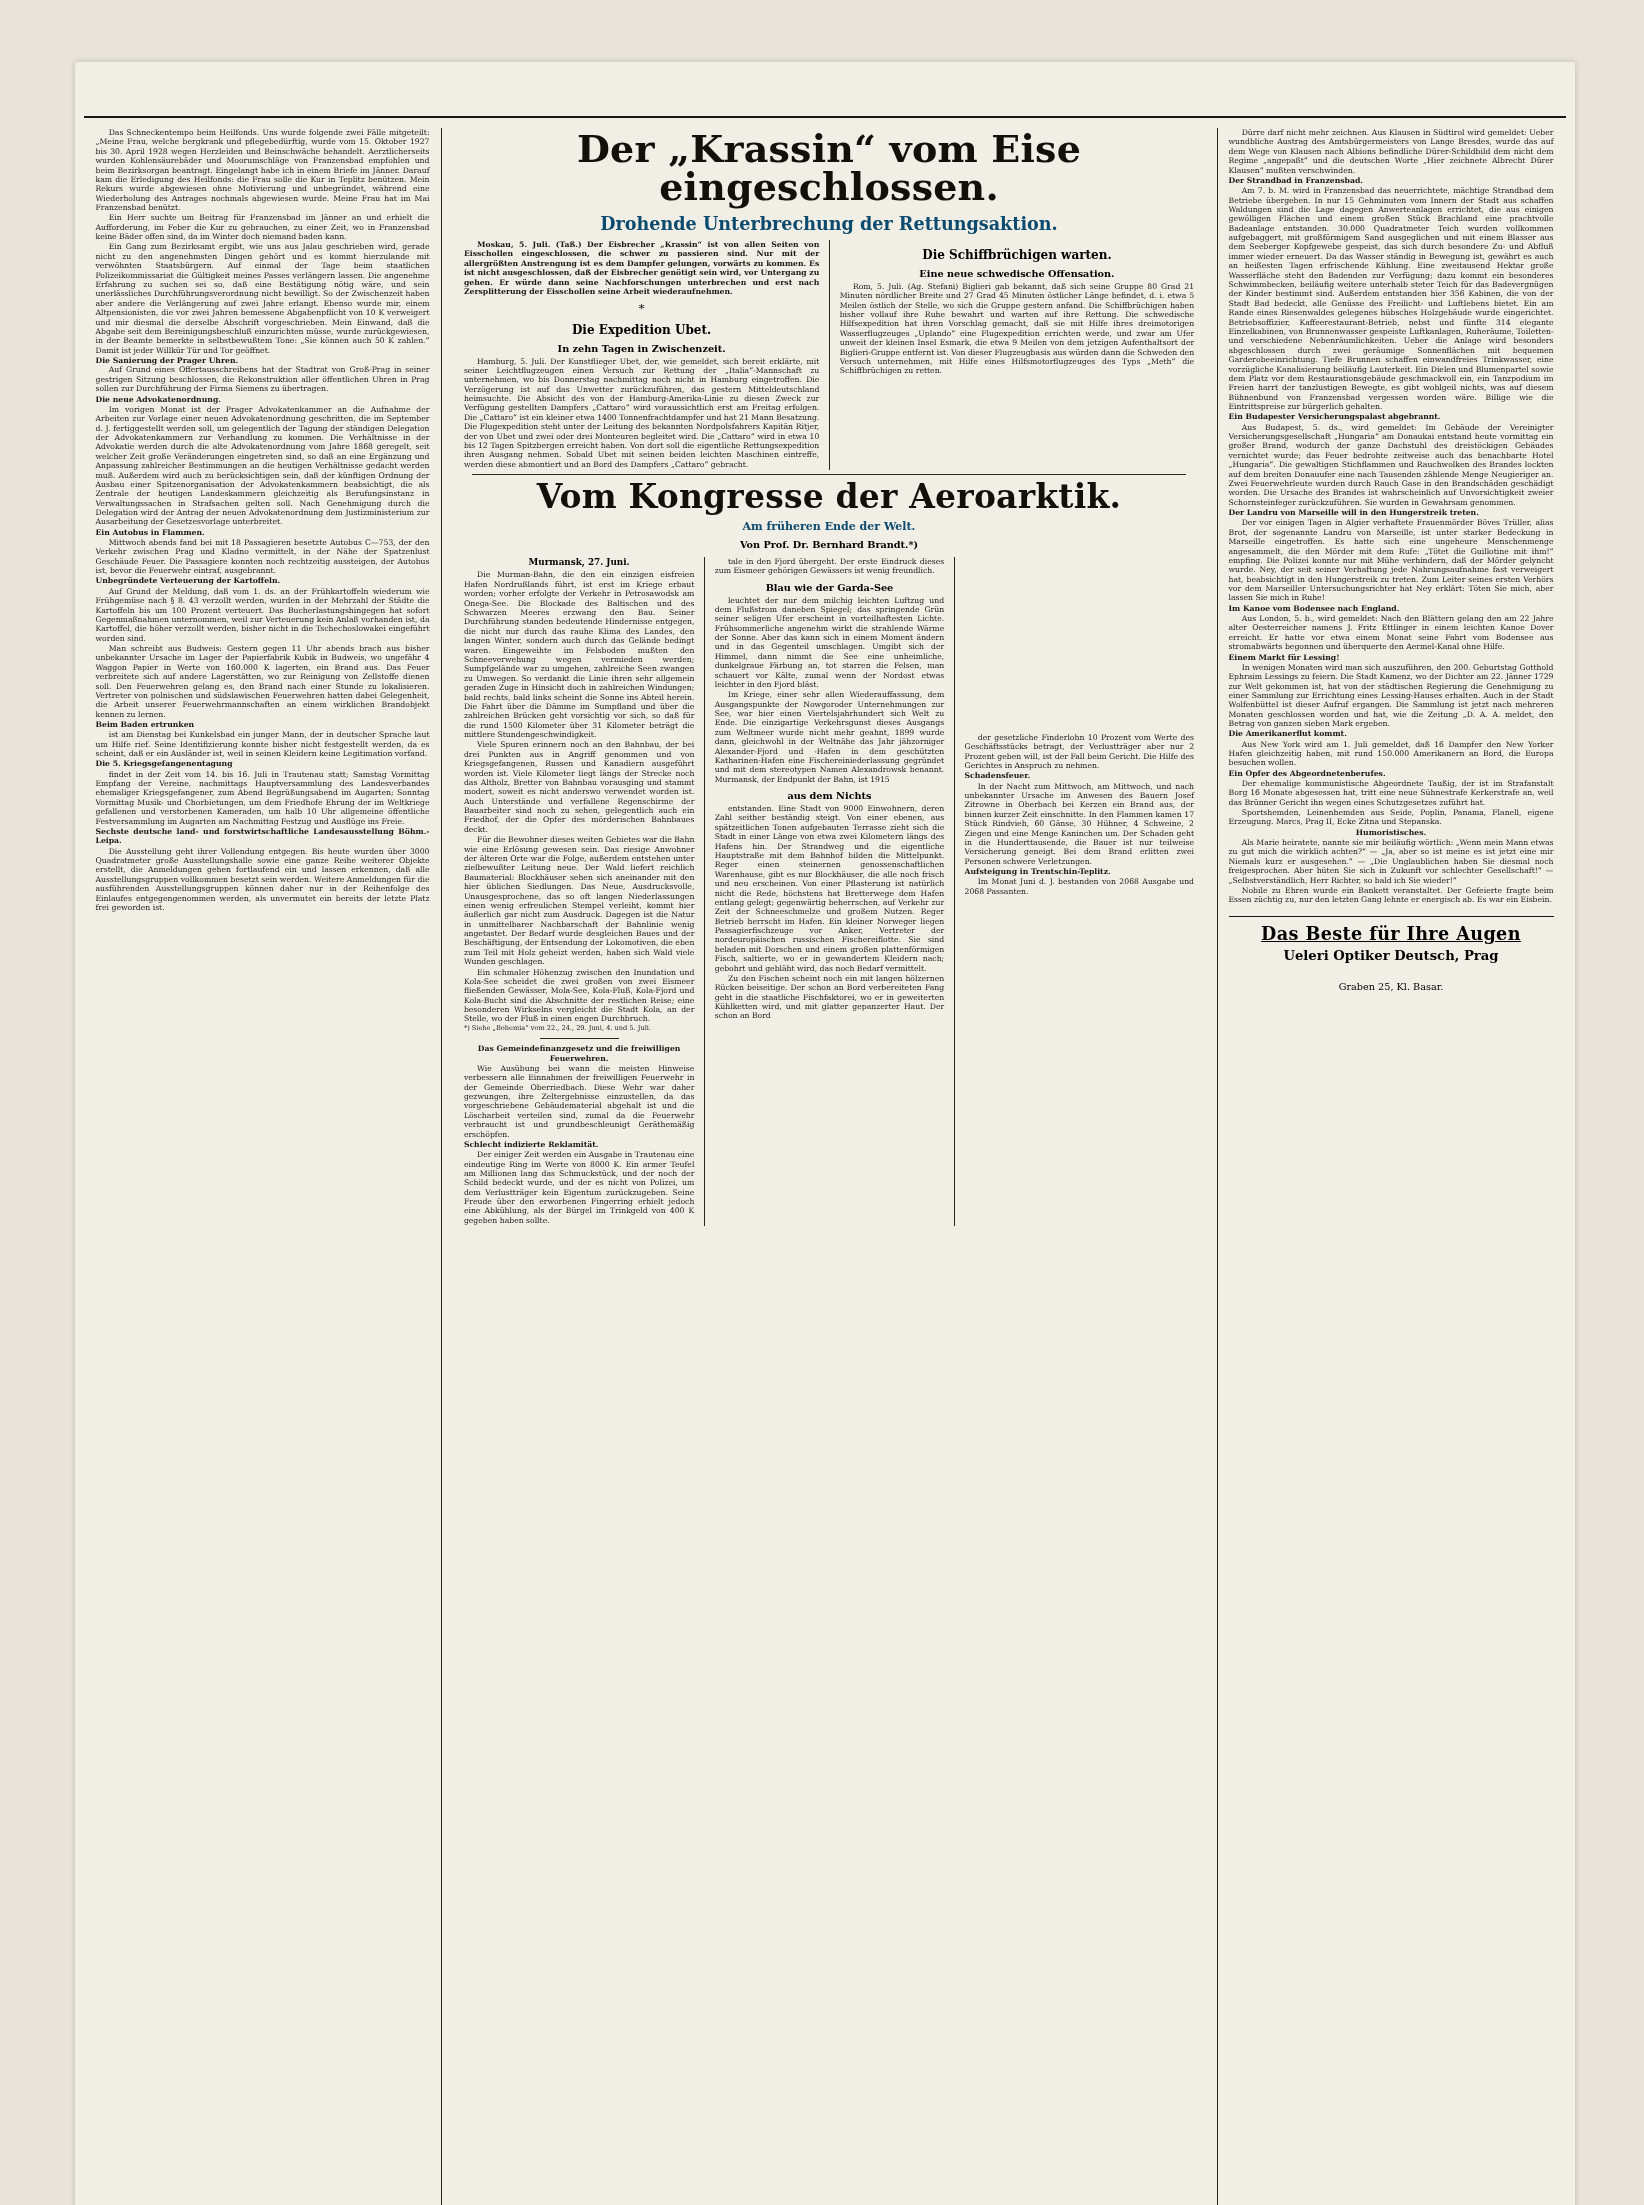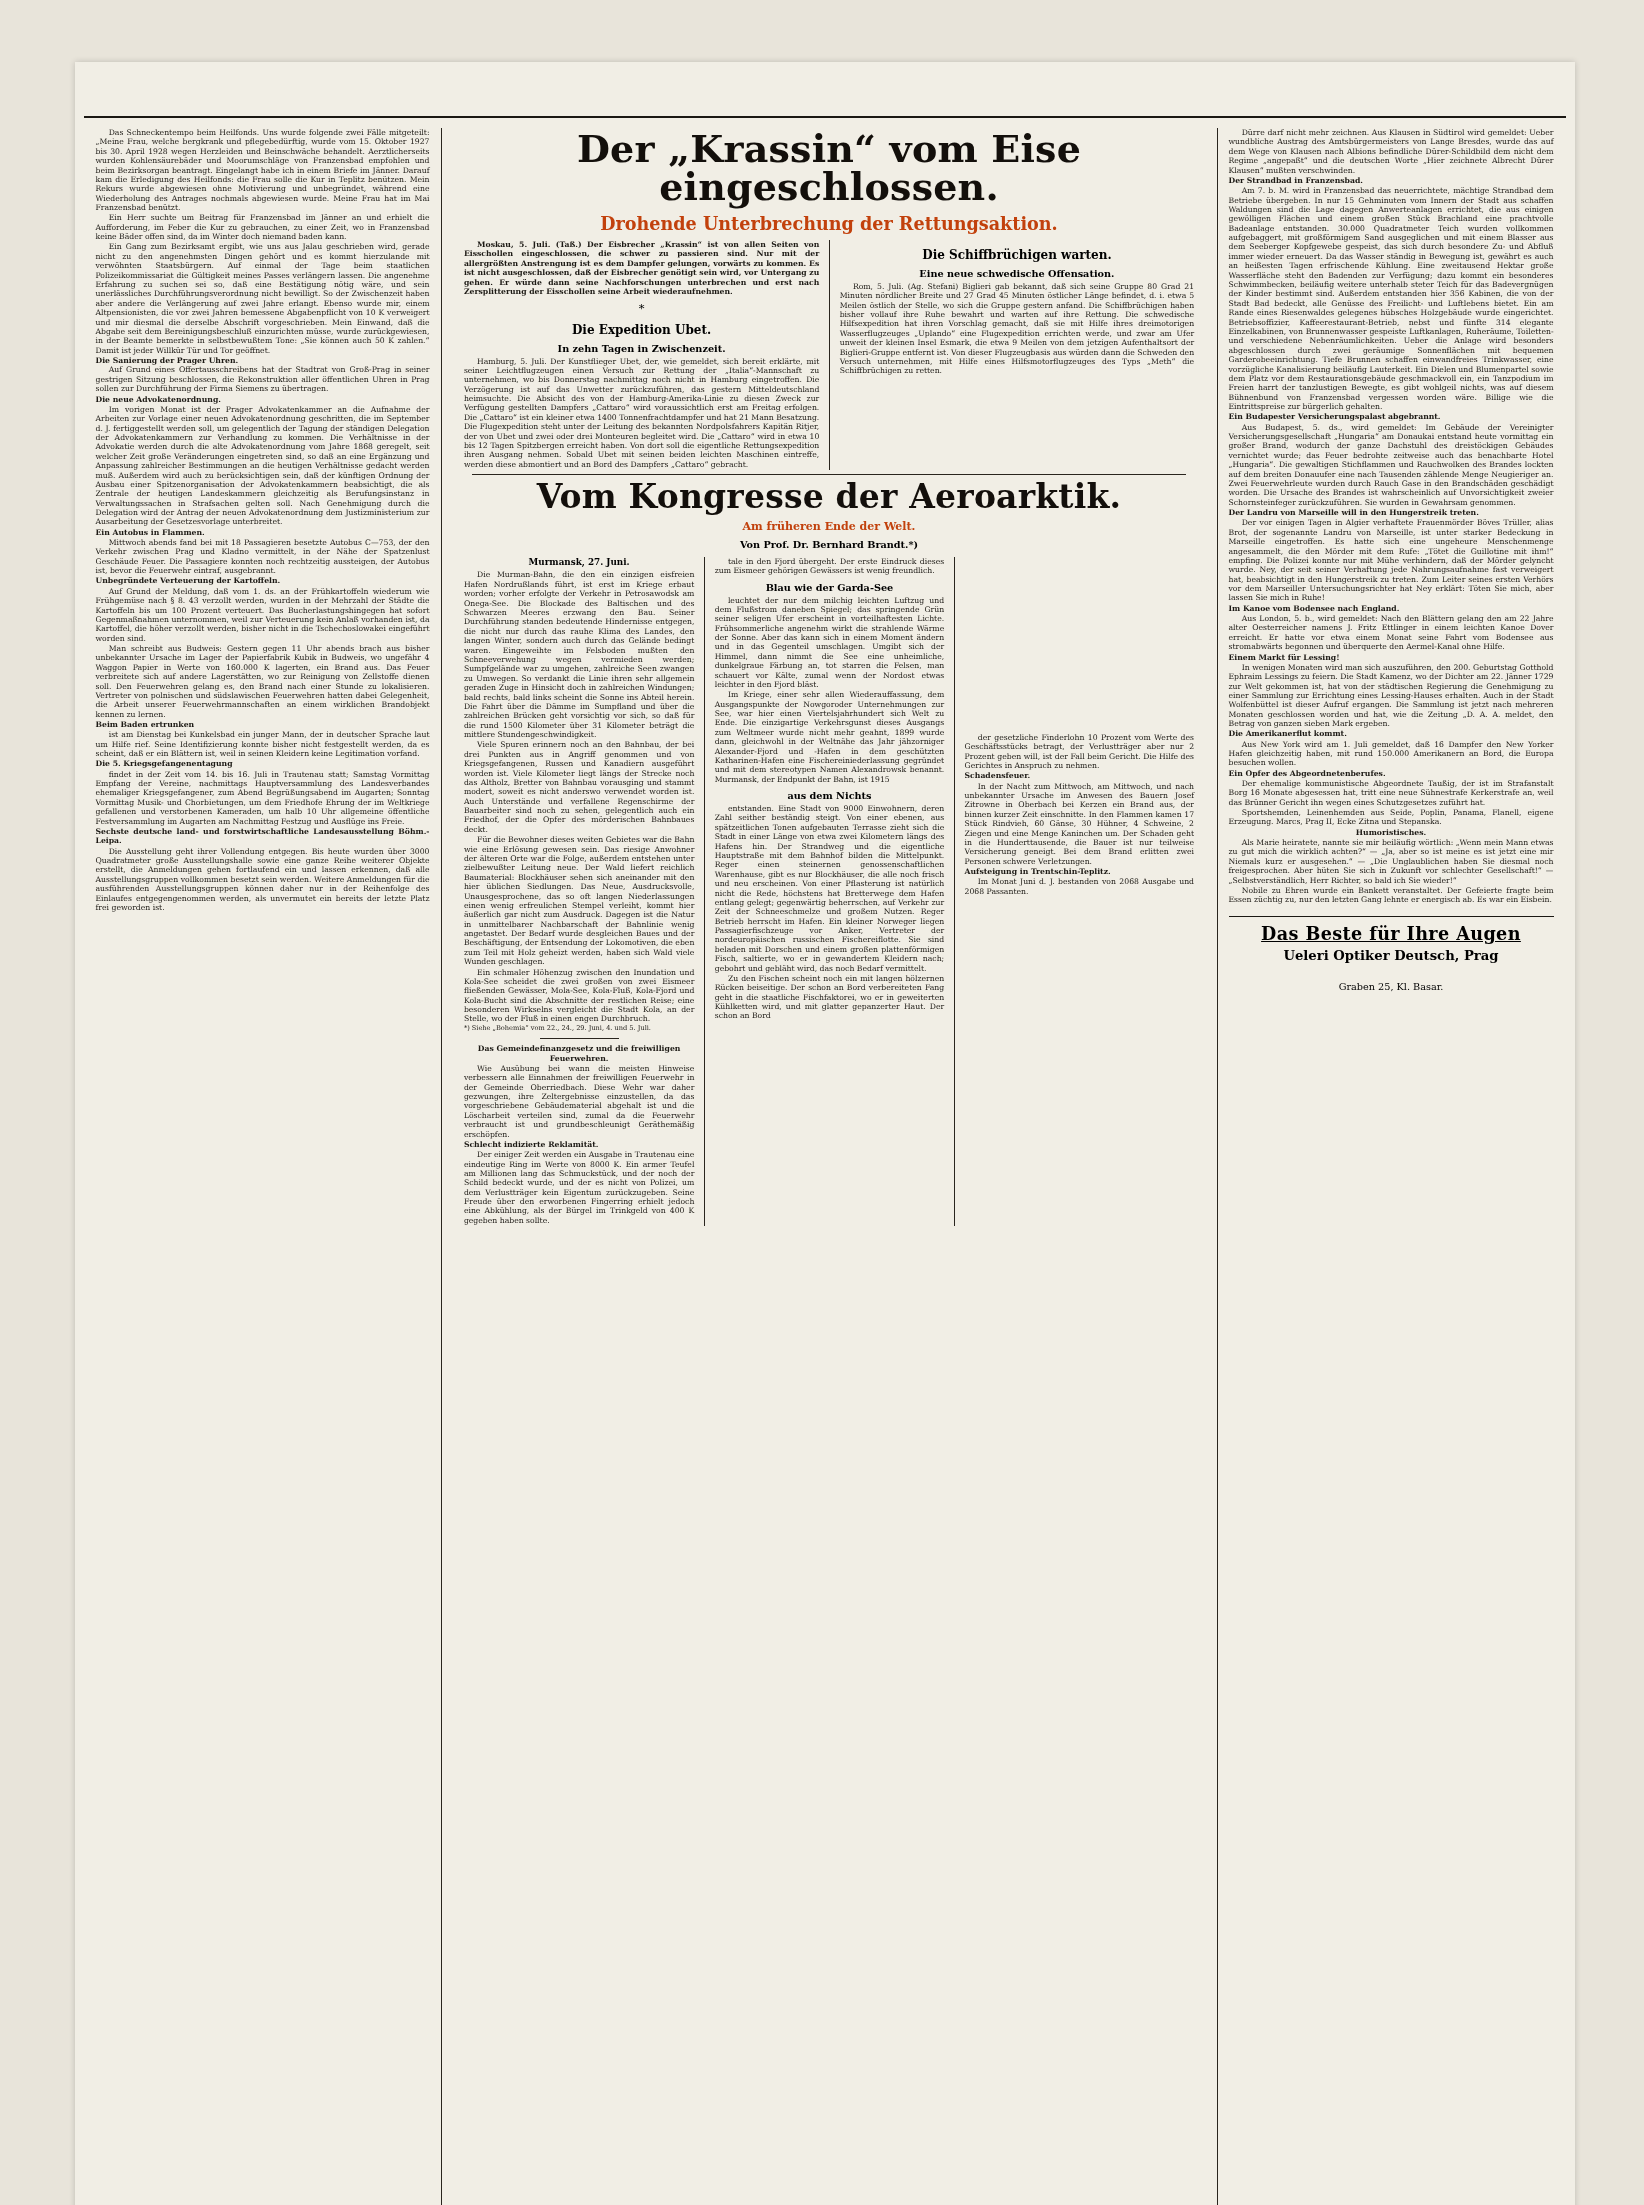--- a/index.html
+++ b/index.html
@@ -116,21 +116,21 @@
     text-align: center;
     margin: 1.8px 0 7px 0;
     color: #130f0b;
     letter-spacing: 0.2px;
   }
   h2.subhead {
     font-size: 17.6px;
     font-weight: bold;
     text-align: center;
     margin: 0 0 6.2px 0;
-    color: #c2410c;
+    color: #0c4a6e;
   }
   h3.byline {
     font-size: 9.7px;
     font-weight: bold;
     text-align: center;
     margin: 0 0 7px 0;
   }
   h3.kicker {
     font-size: 12px;
     font-weight: bold;
@@ -214,21 +214,21 @@
       <p style="text-indent:13.2px;font-weight:bold;display:inline">Die Sanierung der Prager Uhren.</p>
       <p>Auf Grund eines Offertausschreibens hat der Stadtrat von Groß-Prag in seiner gestrigen Sitzung beschlossen, die Rekonstruktion aller öffentlichen Uhren in Prag sollen zur Durchführung der Firma Siemens zu übertragen.</p>
       <p class="noind boldrun">Die neue Advokatenordnung.</p>
       <p>Im vorigen Monat ist der Prager Advokatenkammer an die Aufnahme der Arbeiten zur Vorlage einer neuen Advokatenordnung geschritten, die im September d. J. fertiggestellt werden soll, um gelegentlich der Tagung der ständigen Delegation der Advokatenkammern zur Verhandlung zu kommen. Die Verhältnisse in der Advokatie werden durch die alte Advokatenordnung vom Jahre 1868 geregelt, seit welcher Zeit große Veränderungen eingetreten sind, so daß an eine Ergänzung und Anpassung zahlreicher Bestimmungen an die heutigen Verhältnisse gedacht werden muß. Außerdem wird auch zu berücksichtigen sein, daß der künftigen Ordnung der Ausbau einer Spitzenorganisation der Advokatenkammern beabsichtigt, die als Zentrale der heutigen Landeskammern gleichzeitig als Berufungsinstanz in Verwaltungssachen in Strafsachen gelten soll. Nach Genehmigung durch die Delegation wird der Antrag der neuen Advokatenordnung dem Justizministerium zur Ausarbeitung der Gesetzesvorlage unterbreitet.</p>
       <p class="noind boldrun">Ein Autobus in Flammen.</p>
       <p>Mittwoch abends fand bei mit 18 Passagieren besetzte Autobus C—753, der den Verkehr zwischen Prag und Kladno vermittelt, in der Nähe der Spatzenlust Geschäude Feuer. Die Passagiere konnten noch rechtzeitig aussteigen, der Autobus ist, bevor die Feuerwehr eintraf, ausgebrannt.</p>
       <p class="noind boldrun">Unbegründete Verteuerung der Kartoffeln.</p>
       <p>Auf Grund der Meldung, daß vom 1. ds. an der Frühkartoffeln wiederum wie Frühgemüse nach § 8. 43 verzollt werden, wurden in der Mehrzahl der Städte die Kartoffeln bis um 100 Prozent verteuert. Das Bucherlastungshingegen hat sofort Gegenmaßnahmen unternommen, weil zur Verteuerung kein Anlaß vorhanden ist, da Kartoffel, die höher verzollt werden, bisher nicht in die Tschechoslowakei eingeführt worden sind.</p>
       <p>Man schreibt aus Budweis: Gestern gegen 11 Uhr abends brach aus bisher unbekannter Ursache im Lager der Papierfabrik Kubik in Budweis, wo ungefähr 4 Waggon Papier in Werte von 160.000 K lagerten, ein Brand aus. Das Feuer verbreitete sich auf andere Lagerstätten, wo zur Reinigung von Zellstoffe dienen soll. Den Feuerwehren gelang es, den Brand nach einer Stunde zu lokalisieren. Vertreter von polnischen und südslawischen Feuerwehren hatten dabei Gelegenheit, die Arbeit unserer Feuerwehrmannschaften an einem wirklichen Brandobjekt kennen zu lernen.</p>
       <p class="noind boldrun">Beim Baden ertrunken</p>
-      <p>ist am Dienstag bei Kunkelsbad ein junger Mann, der in deutscher Sprache laut um Hilfe rief. Seine Identifizierung konnte bisher nicht festgestellt werden, da es scheint, daß er ein Blättern ist, weil in seinen Kleidern keine Legitimation vorfand.</p>
+      <p>ist am Dienstag bei Kunkelsbad ein junger Mann, der in deutscher Sprache laut um Hilfe rief. Seine Identifizierung konnte bisher nicht festgestellt werden, da es scheint, daß er ein Ausländer ist, weil in seinen Kleidern keine Legitimation vorfand.</p>
       <p class="noind boldrun">Die 5. Kriegsgefangenentagung</p>
       <p>findet in der Zeit vom 14. bis 16. Juli in Trautenau statt; Samstag Vormittag Empfang der Vereine, nachmittags Hauptversammlung des Landesverbandes ehemaliger Kriegsgefangener, zum Abend Begrüßungsabend im Augarten; Sonntag Vormittag Musik- und Chorbietungen, um dem Friedhofe Ehrung der im Weltkriege gefallenen und verstorbenen Kameraden, um halb 10 Uhr allgemeine öffentliche Festversammlung im Augarten am Nachmittag Festzug und Ausflüge ins Freie.</p>
       <p class="noind boldrun">Sechste deutsche land- und forstwirtschaftliche Landesausstellung Böhm.-Leipa.</p>
       <p>Die Ausstellung geht ihrer Vollendung entgegen. Bis heute wurden über 3000 Quadratmeter große Ausstellungshalle sowie eine ganze Reihe weiterer Objekte erstellt, die Anmeldungen gehen fortlaufend ein und lassen erkennen, daß alle Ausstellungsgruppen vollkommen besetzt sein werden. Weitere Anmeldungen für die ausführenden Ausstellungsgruppen können daher nur in der Reihenfolge des Einlaufes entgegengenommen werden, als unvermutet ein bereits der letzte Platz frei geworden ist.</p>
     </div>
 
     <div class="col c2">
       <h1 class="headline">Der „Krassin“ vom Eise eingeschlossen.</h1>
       <h2 class="subhead">Drohende Unterbrechung der Rettungsaktion.</h2>
 

